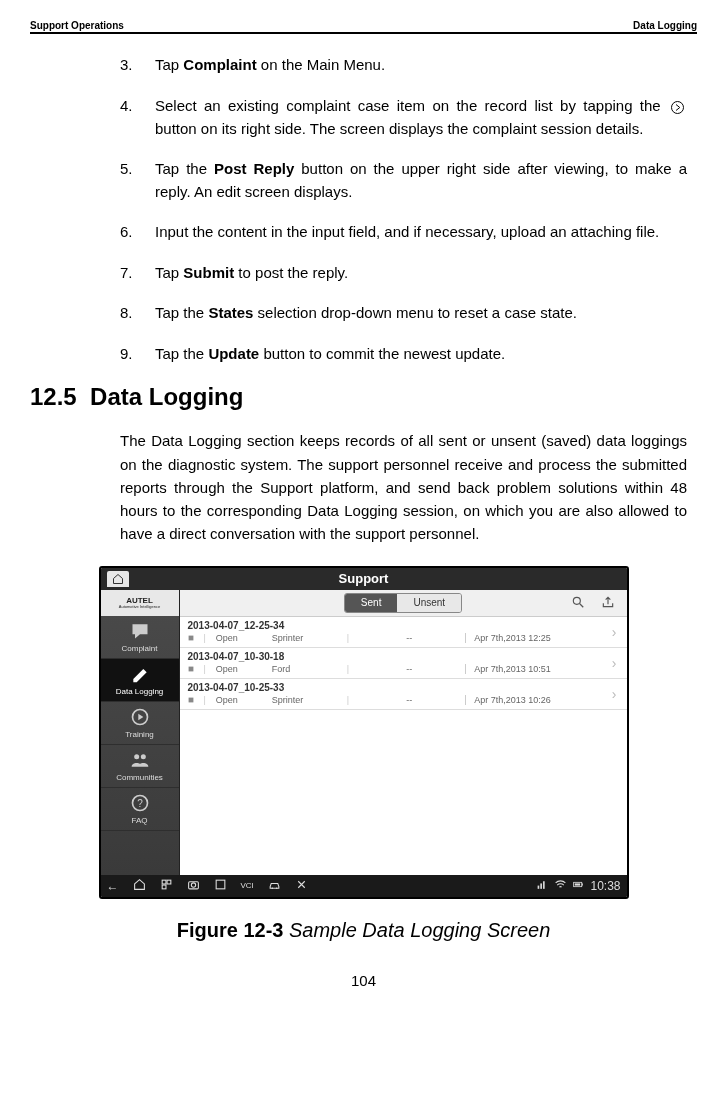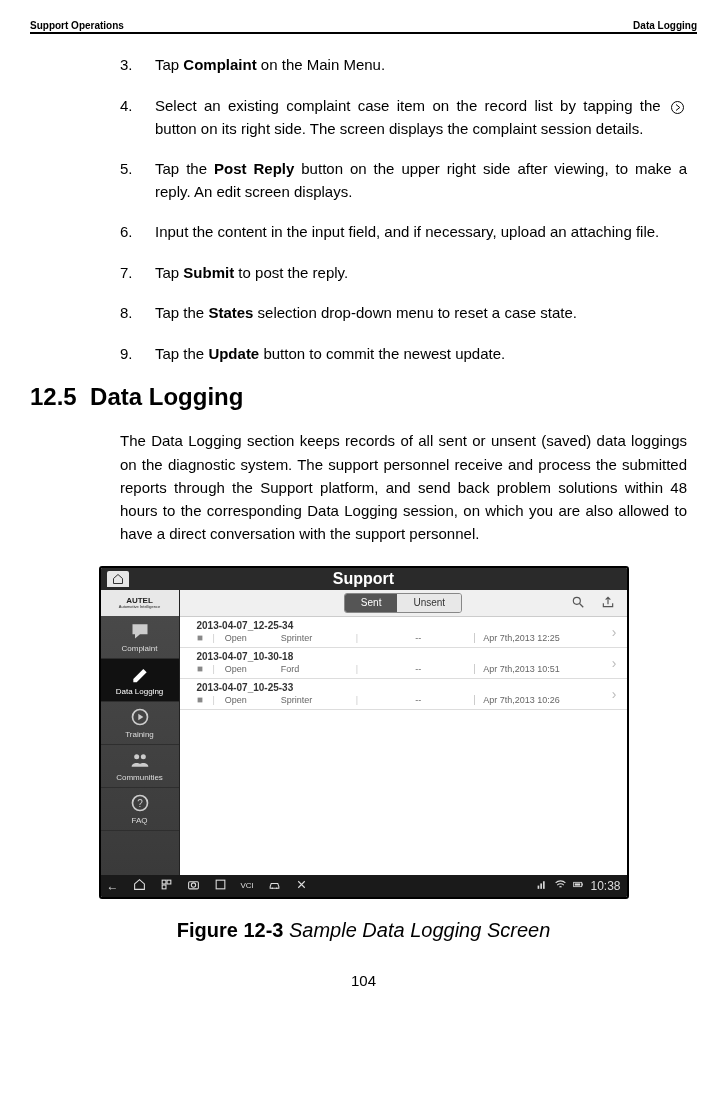--- a/index.html
+++ b/index.html
@@ -93,21 +93,21 @@
       height: 16px;
       background: #e8e8e8;
       border-radius: 2px 2px 0 0;
       display: flex;
       align-items: center;
       justify-content: center;
     }
     .home-btn svg { width: 12px; height: 12px; }
     .titlebar-title {
       color: #fff;
-      font-size: 16px;
+      font-size: 13px;
       font-weight: bold;
     }
     .app-body {
       display: flex;
       background: #fff;
       height: 285px;
     }
     .sidebar {
       width: 78px;
       background: linear-gradient(#4a4a4a,#3a3a3a);
@@ -189,21 +189,21 @@
     .toolbar .search-icon, .toolbar .share-icon {
       position: absolute;
       top: 5px;
     }
     .toolbar .search-icon { right: 42px; }
     .toolbar .share-icon { right: 12px; }
     .toolbar svg { width: 14px; height: 14px; }
     .rows { flex:1; overflow:hidden; }
     .row {
       border-bottom: 1px solid #ddd;
-      padding: 3px 8px 4px 17px;
+      padding: 3px 8px 4px 8px;
       font-size: 9px;
       display: flex;
       flex-direction: column;
       position: relative;
     }
     .row-title {
       font-weight: bold;
       font-size: 10px;
       margin-bottom: 2px;
       color: #333;

